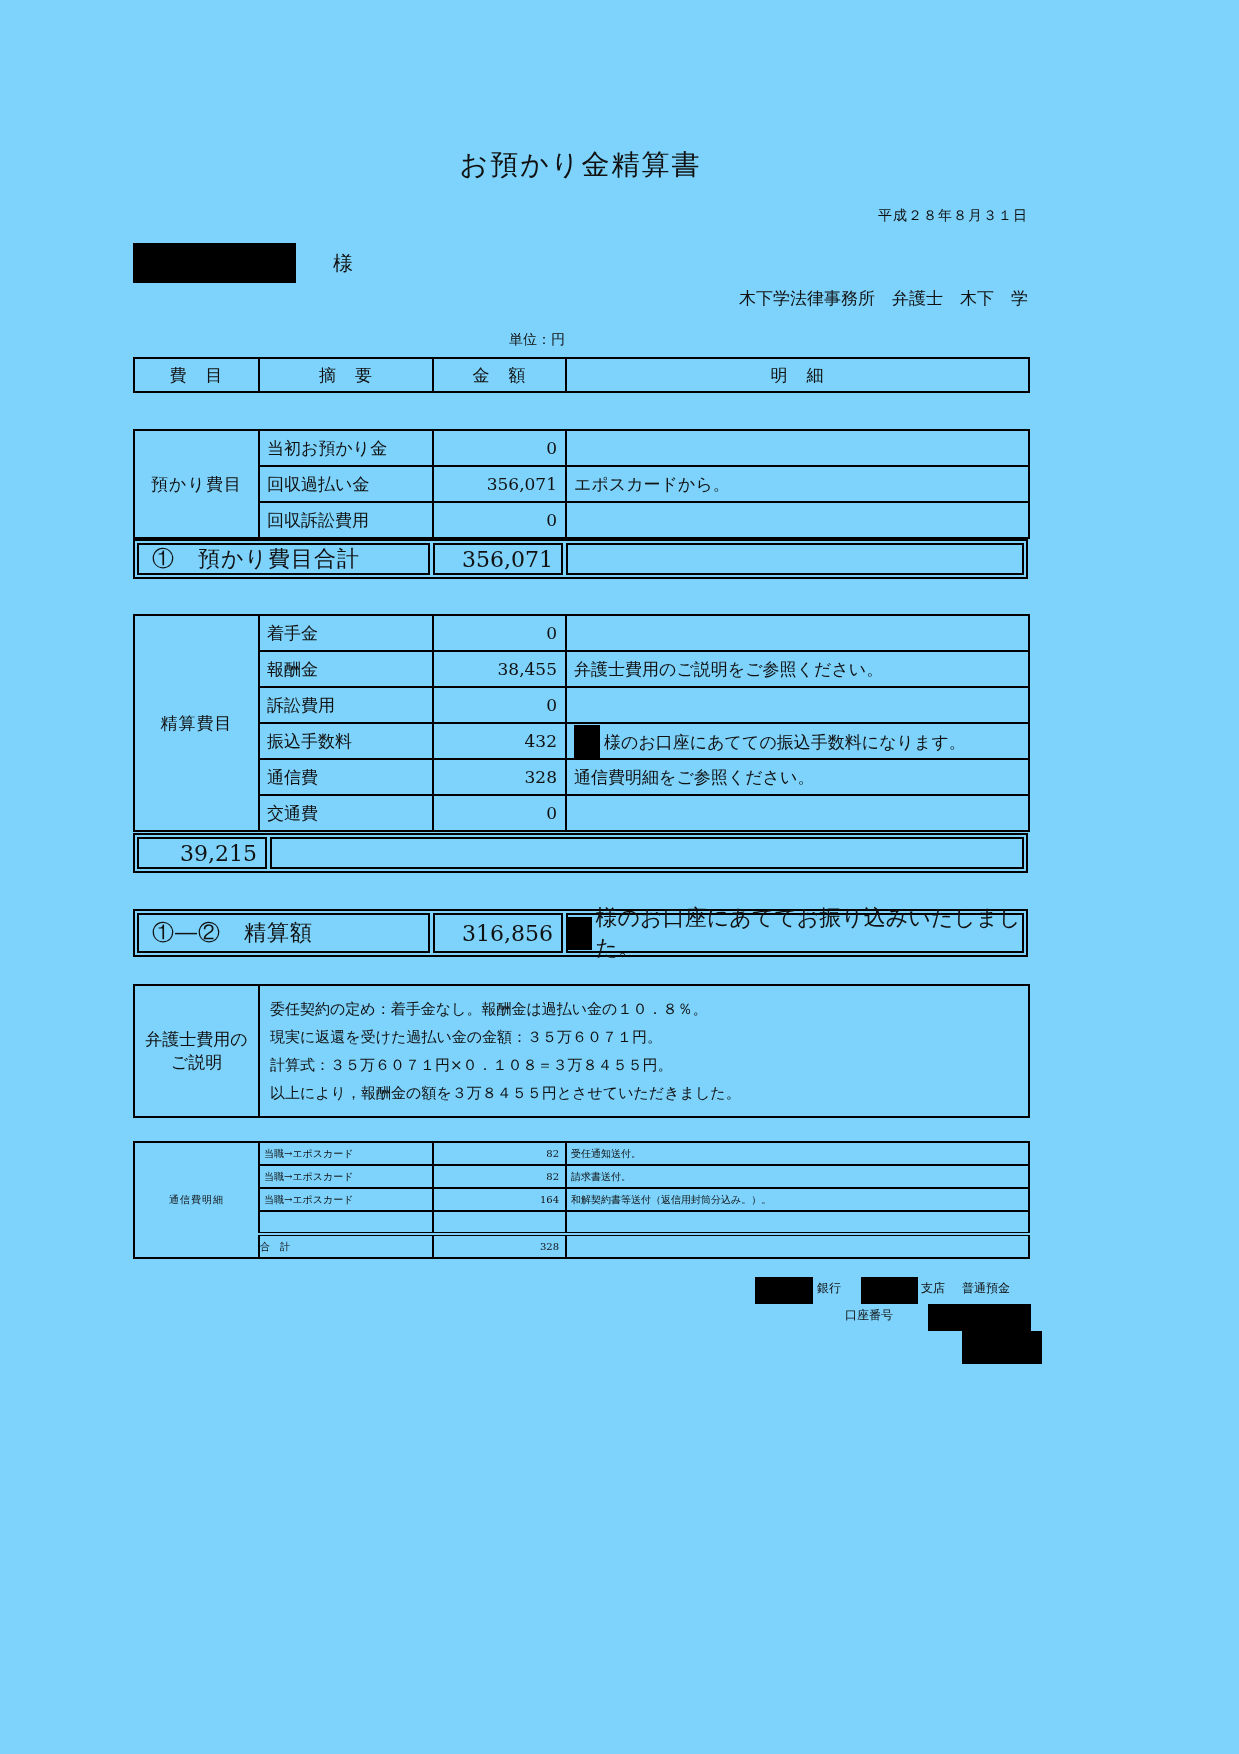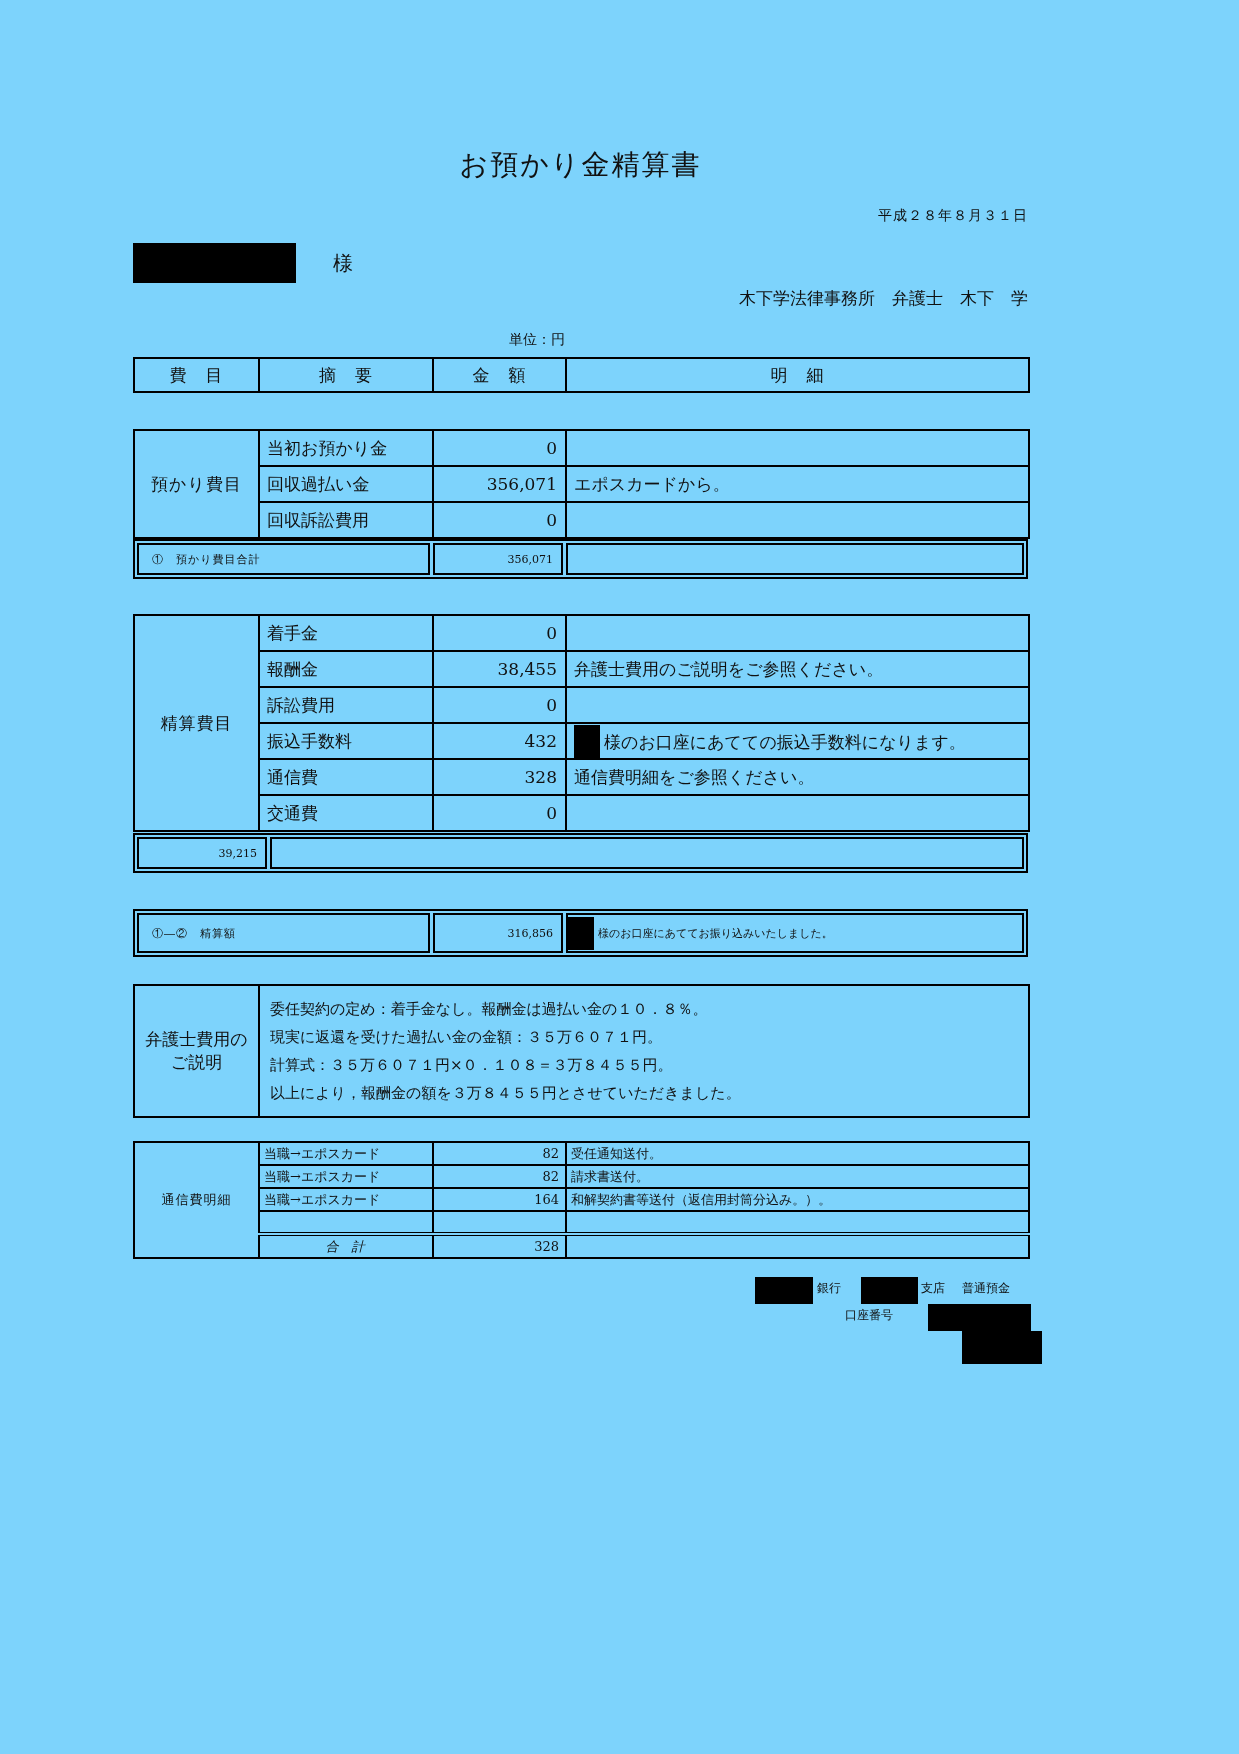--- a/index.html
+++ b/index.html
@@ -26,41 +26,41 @@
   .recipient-redact { left: 133px; top: 243px; width: 163px; height: 40px; background: #000; }
   .recipient-honorific { left: 333px; top: 250px; font-size: 20px; }
 
   table.tbl {
     position: absolute;
     left: 133px; width: 895px;
     border-collapse: collapse;
     table-layout: fixed;
   }
   table.tbl td { border: 2px solid #000; font-size: 17px; overflow: hidden; }
-  table.comm td { font-size: 13px; margin-left: 48px; }
+  table.comm td { font-size: 10px; margin-left: 48px; }
   td.cat { text-align: center; letter-spacing: 1px; }
   td.item { padding-left: 7px; }
   td.amt { text-align: right; padding-right: 8px; }
   td.det { padding-left: 7px; }
   tr.r36 { height: 36px; }
   tr.r23 { height: 23px; }
   tr.r24 { height: 24px; }
-  td.sum-label { text-align: center; padding-right: 2px; font-style: italic; }
+  td.sum-label { text-align: left; padding-right: 2px; }
   table.comm td.item, table.comm td.det { padding-left: 4px; }
   table.comm td.amt { padding-right: 6px; }
   table.comm tr.total-line td { border-top: 4px double #000; }
 
   .total-row {
     position: absolute;
     left: 133px; width: 895px; height: 40px;
     border: 2px solid #000;
     padding: 2px;
     display: flex; gap: 3px;
   }
-  .total-row .tcell { border: 2px solid #000; display: flex; align-items: center; font-size: 11px; }
+  .total-row .tcell { border: 2px solid #000; display: flex; align-items: center; font-size: 22px; }
   .total-row .tlabel { width: 293px; padding-left: 13px; letter-spacing: 1px; }
   .total-row .tamount { width: 130px; justify-content: flex-end; padding-right: 8px; }
   .total-row .tdetail { flex: 1; }
 
   .redact-inline {
     display: inline-block;
     width: 26px; height: 33px;
     background: #000;
     vertical-align: -10px;
     margin-right: 4px;

